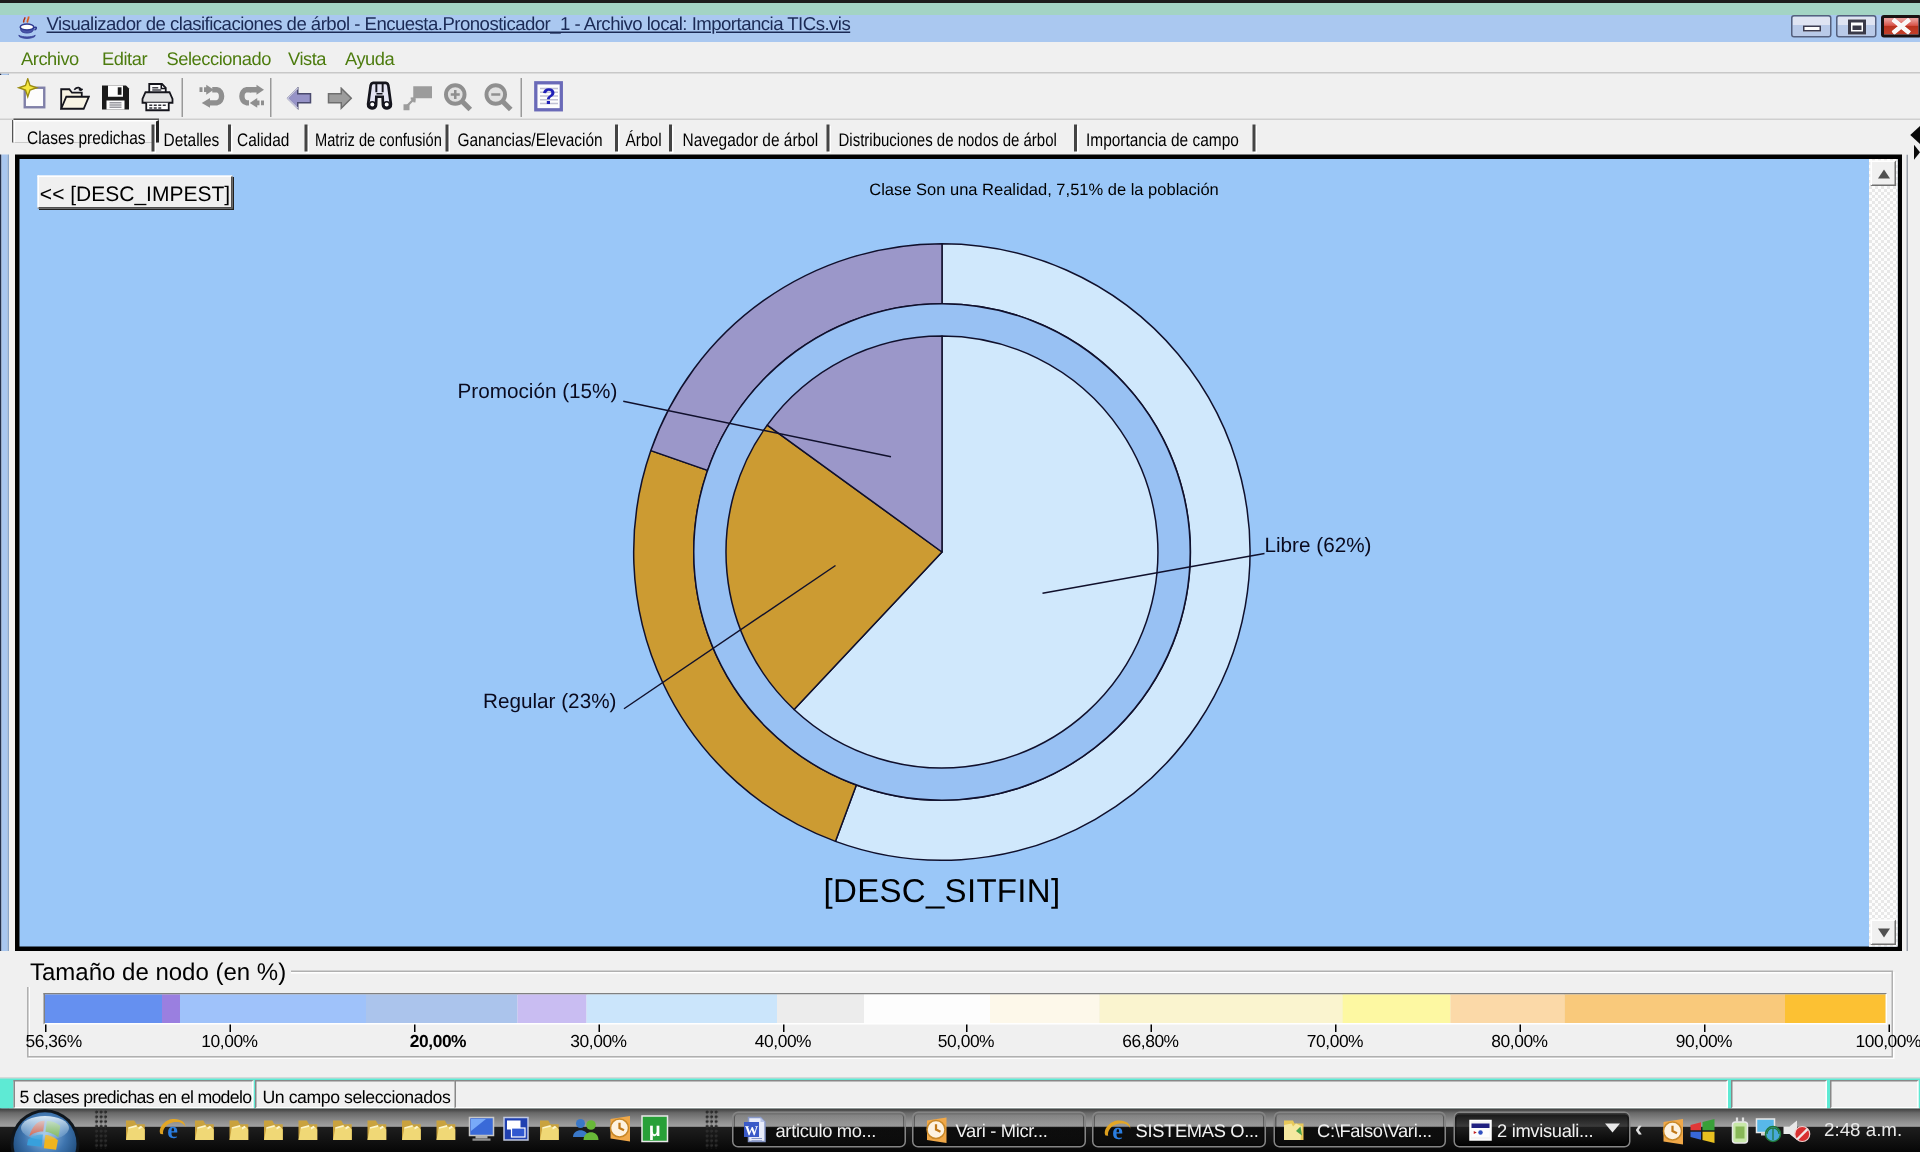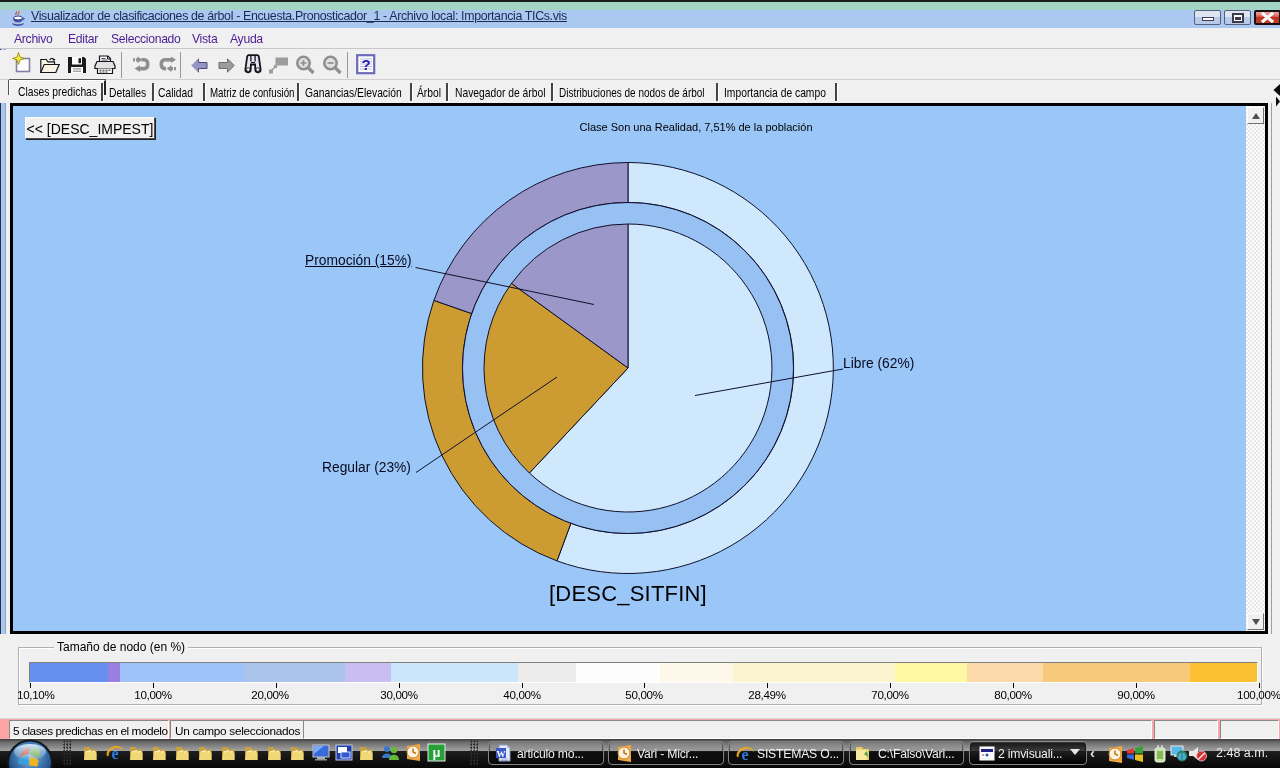--- a/index.html
+++ b/index.html
@@ -13,21 +13,21 @@
 .tbtn { top:10px; width:27px; height:15px; border:1px solid #55607e; border-radius:2px; }
 #btnmin  { left:1194px; background:linear-gradient(#dfe4f2 45%,#b9cae8 46%); }
 #btnmax  { left:1224px; background:linear-gradient(#dfe4f2 45%,#b9cae8 46%); }
 #btnclose{ left:1254px; width:27px; background:linear-gradient(#e89a96 10%,#d8544a 45%,#b8321e 50%,#c4402a); border:2px solid #1a1212; }
 #btnmin .bar { position:absolute; left:7px; top:6px; width:12px; height:4px; background:#fcfcfc; border:1px solid #3c3c50; }
 #btnmax .box { position:absolute; left:7px; top:2px; width:12px; height:10px; background:#fff; border:2px solid #3a3a48; }
 #btnmax .box2{ position:absolute; left:10px; top:6px; width:6px; height:3px; background:#3a3a48; }
 #btnclose .x { position:absolute; left:5px; top:0px; width:13px; height:11px; }
 
 #menubar { left:0; top:28px; width:1280px; height:21px; background:#f0f0f0; border-bottom:1px solid #c8c8c8; }
-#menubar span { position:absolute; top:4px; font-size:12.2px; letter-spacing:-0.3px; color:#4c1d95; }
+#menubar span { position:absolute; top:4px; font-size:12.2px; letter-spacing:-0.3px; color:#4d7c0f; }
 
 #toolbar { left:0; top:50px; width:1280px; height:30px; background:#f0f0f0; border-bottom:1px solid #cfcfcf; }
 .tsep { position:absolute; top:2px; width:1px; height:26px; background:#999; }
 
 #tabbar { left:0; top:80px; width:1280px; height:23px; background:#f0f0f0; }
 .tab { position:absolute; top:2px; height:21px; font-size:12.2px; color:#000; white-space:nowrap; transform:scaleX(0.845); transform-origin:0 0; }
 #tabactive { left:9px; top:0px; height:15px; background:#f2f2f2; border-left:1px solid #fff; border-top:1px solid #fff; border-right:2px solid #222; box-shadow:-1px 0 0 #555, 0 -1px 0 #555; padding:4px 0 0 8px; width:97px; font-size:12.2px; }
 #tabactive i { font-style:normal; display:inline-block; transform:scaleX(0.845); transform-origin:0 0; white-space:nowrap; }
 .tabsep { position:absolute; top:3px; width:2px; height:18px; background:#444; box-shadow:1px 1px 0 #fff; }
 
@@ -39,26 +39,26 @@
 .pielabel { position:absolute; font-size:13.8px; color:#0a0a1e; white-space:nowrap; }
 
 #sbar { left:1246px; top:106px; width:19px; height:525px; background:#f4f4f4; }
 #sbar .track { position:absolute; left:0; top:0; width:100%; height:100%;
   background-image:conic-gradient(#e8e8e8 25%, #fdfdfd 0 50%, #e8e8e8 0 75%, #fdfdfd 0); background-size:4px 4px; }
 .sbtn { position:absolute; left:1px; width:17px; height:17px; background:#f0f0f0; border-top:1px solid #fff; border-left:1px solid #fff; border-right:1px solid #707070; border-bottom:1px solid #707070; }
 .sbtn svg { position:absolute; left:3px; top:4px; }
 
 #botpanel { left:0; top:634px; width:1280px; height:84px; background:#f0f0f0; }
 #groupbox { position:absolute; left:18px; top:13px; width:1244px; height:58px; border:1px solid #b0b0b0; box-shadow:inset 1px 1px 0 #fff, 1px 1px 0 #fff; }
-#grouplabel { position:absolute; left:17px; top:6px; background:#f0f0f0; padding:0 3px; font-size:12px; color:#000;margin-left:37px; }
+#grouplabel { position:absolute; left:17px; top:6px; background:#f0f0f0; padding:0 3px; font-size:16px; color:#000; }
 #gradbar { position:absolute; left:29px; top:28px; width:1229px; height:21px; border-top:1px solid #808080; border-left:1px solid #808080; border-right:1px solid #fff; border-bottom:1px solid #fff; }
 .tick { position:absolute; top:49px; width:1px; height:5px; background:#000; }
 .pct { position:absolute; top:53.5px; font-size:11.6px; letter-spacing:-0.3px; color:#000; }
 
-#statusbar { left:0; top:718px; width:1280px; height:21px; background:#fca5a5; border-top:1px solid #d8d8d8; }
+#statusbar { left:0; top:718px; width:1280px; height:21px; background:#5eead4; border-top:1px solid #d8d8d8; }
 .scell { position:absolute; top:1px; height:19px; border:1px solid; border-color:#888 #fff #fff #888; font-size:11.8px; letter-spacing:-0.3px; padding:2.5px 4px 0 4px; color:#000; background:#f0f0f0; white-space:nowrap; }
 
 #taskbar { left:0; top:739px; width:1280px; height:29px; background:linear-gradient(#3c3c3c 0%, #686868 10%, #8f8f8f 30%, #a0a0a0 41%, #1e1e1e 43%, #121212 72%, #060606 100%); }
 .tbbtn { position:absolute; top:2px; height:24px; border:1px solid #858585; border-radius:4px; box-shadow:inset 0 1px 0 rgba(255,255,255,0.18), inset 0 0 0 1px rgba(0,0,0,0.35); background:linear-gradient(rgba(190,190,190,0.25), rgba(120,120,120,0.15) 40%, rgba(0,0,0,0.55) 45%, rgba(10,10,10,0.45)); color:#f0f0f0; font-size:12.5px; }
 .tbbtn .lbl { position:absolute; left:28px; top:5px; font-size:12.2px; letter-spacing:-0.2px; }
 .dots { position:absolute; width:9px; height:26px; top:1px;
   background-image:radial-gradient(circle at 1.3px 1.3px, #2c2c2c 0.9px, transparent 1.1px); background-size:3px 3.2px; }
 #clock { position:absolute; left:1216px; top:7px; color:#e8e8e8; font-size:12.5px; }
 </style>
 </head>
@@ -211,21 +211,21 @@
 <path d="M 628 368 L 628.0 224.0 A 144 144 0 1 1 529.4 473.0 Z" fill="#d0e8fc"></path>
 <path d="M 628 368 L 529.4 473.0 A 144 144 0 0 1 511.5 283.4 Z" fill="#cc9b32"></path>
 <path d="M 628 368 L 511.5 283.4 A 144 144 0 0 1 628.0 224.0 Z" fill="#9b97c9"></path>
 </g>
 <g stroke="#10102c" stroke-width="1">
 <line x1="415.5" y1="267.5" x2="594" y2="304.5"></line>
 <line x1="416" y1="472.5" x2="557" y2="377"></line>
 <line x1="843" y1="369" x2="695" y2="395.5"></line>
 </g>
 </svg>
-<div class="pielabel" style="left:305px; top:253px;text-decoration:underline;">Promoción (15%)</div>
+<div class="pielabel" style="left:305px; top:253px;">Promoción (15%)</div>
 <div class="pielabel" style="left:322px; top:460px;">Regular (23%)</div>
 <div class="pielabel" style="left:843px; top:356px;">Libre (62%)</div>
 <div class="abs" id="toplabel">Clase Son una Realidad, 7,51% de la población</div>
 <div class="abs" id="sitfin">[DESC_SITFIN]</div>
 <div class="abs" id="descbtn">&lt;&lt; [DESC_IMPEST]</div>
 <div class="abs" id="sbar">
     <div class="track"></div>
 <div class="sbtn" style="top:1px;">
       <svg width="10" height="8">
         <path d="M5 1 L9 7 L1 7 Z" fill="#505050"></path>
@@ -260,27 +260,27 @@
 <div class="tick" style="left:153px;"></div>
 <div class="tick" style="left:276px;"></div>
 <div class="tick" style="left:399px;"></div>
 <div class="tick" style="left:522px;"></div>
 <div class="tick" style="left:644px;"></div>
 <div class="tick" style="left:767px;"></div>
 <div class="tick" style="left:890px;"></div>
 <div class="tick" style="left:1013px;"></div>
 <div class="tick" style="left:1136px;"></div>
 <div class="tick" style="left:1259px;"></div>
-<div class="pct" style="left:17px;">10,10%</div>
+<div class="pct" style="left:17px;">56,36%</div>
 <div class="pct" style="left:153px; transform:translateX(-50%);">10,00%</div>
-<div class="pct" style="left:270px; transform:translateX(-50%);">20,00%</div>
+<div class="pct" style="left:292px; transform:translateX(-50%);font-weight:bold;">20,00%</div>
 <div class="pct" style="left:399px; transform:translateX(-50%);">30,00%</div>
 <div class="pct" style="left:522px; transform:translateX(-50%);">40,00%</div>
 <div class="pct" style="left:644px; transform:translateX(-50%);">50,00%</div>
-<div class="pct" style="left:767px; transform:translateX(-50%);">28,49%</div>
+<div class="pct" style="left:767px; transform:translateX(-50%);">66,80%</div>
 <div class="pct" style="left:890px; transform:translateX(-50%);">70,00%</div>
 <div class="pct" style="left:1013px; transform:translateX(-50%);">80,00%</div>
 <div class="pct" style="left:1136px; transform:translateX(-50%);">90,00%</div>
 <div class="pct" style="left:1237px;">100,00%</div>
 </div>
 
 <div class="abs" id="statusbar">
 <div class="scell" style="left:9px; width:160px; padding-left:3px; letter-spacing:-0.45px;">5 clases predichas en el modelo</div>
 <div class="scell" style="left:170px; width:145px;">Un campo seleccionados</div>
 <div class="scell" style="left:303px; width:849px;"></div>

